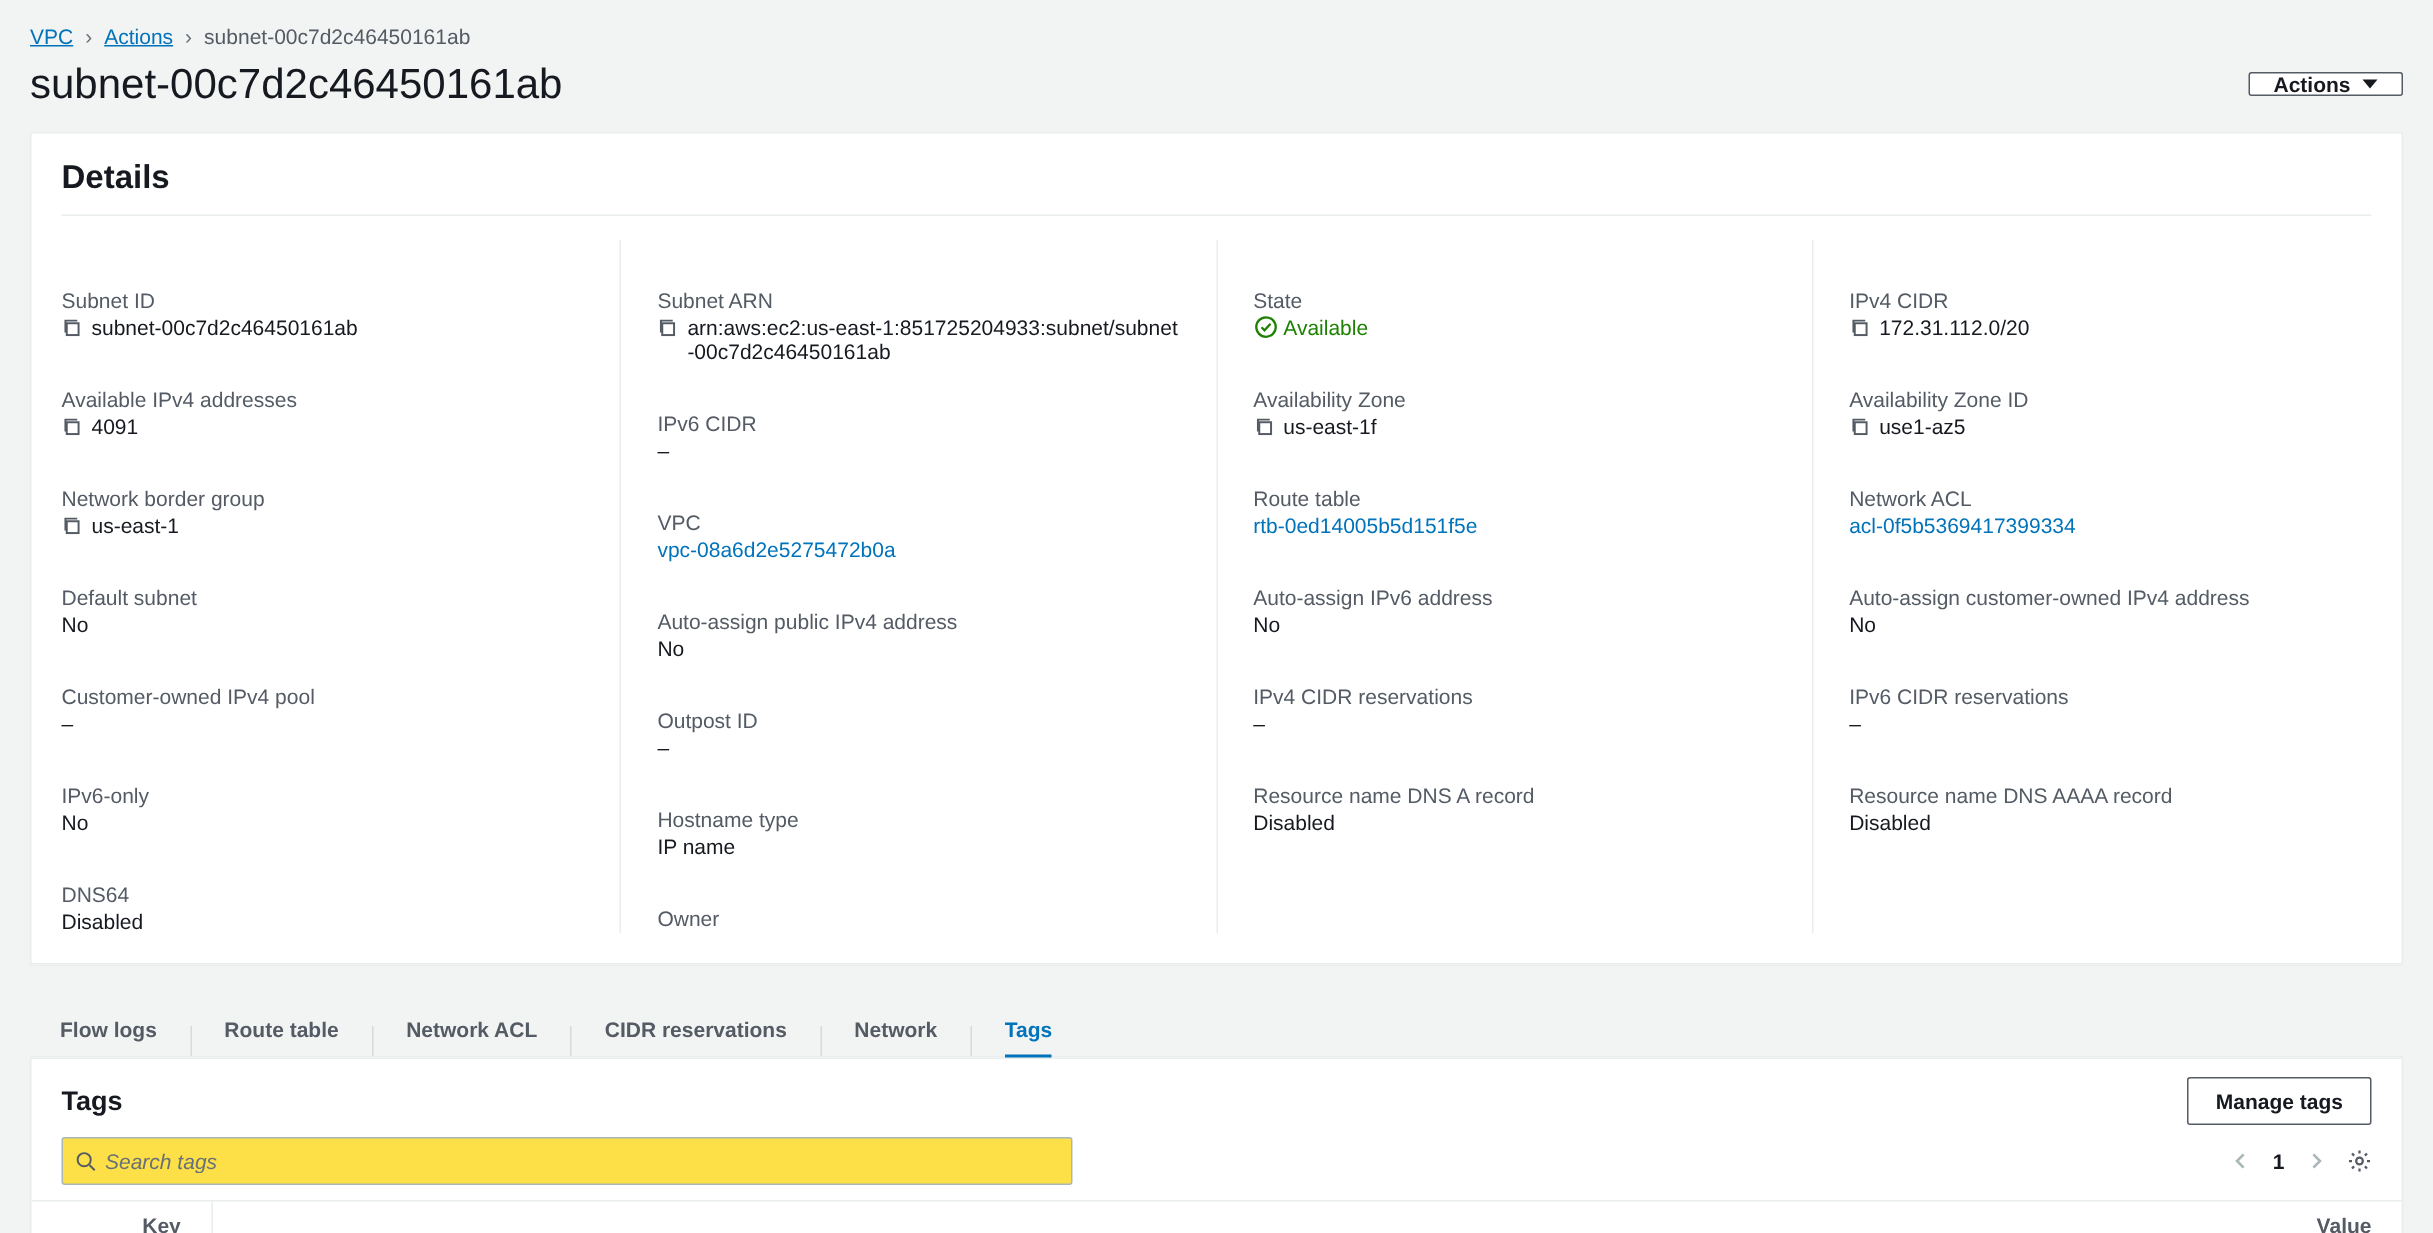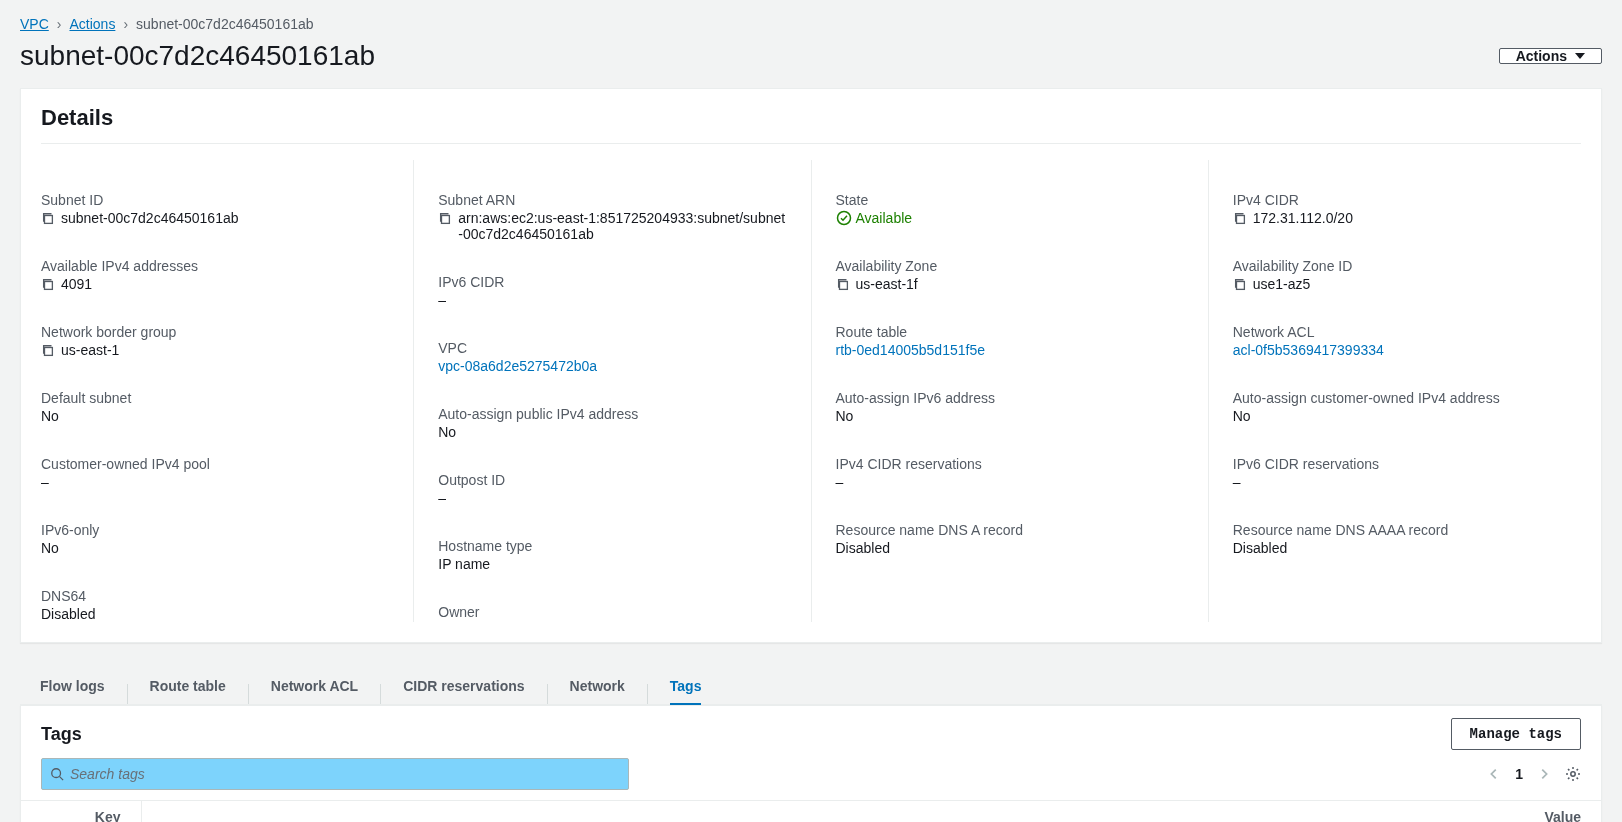--- a/index.html
+++ b/index.html
@@ -46,24 +46,24 @@
   .tabs-row { display: flex; align-items: flex-end; border-bottom: 1px solid #eaeded; background: #f2f3f3; height: 42px; padding-left: 20px; }
   .tab { padding: 10px 0; margin-right: 40px; color: #545b64; font-weight: 700; font-size: 14px; cursor: pointer; position: relative; }
   .tab.active { color: #0073bb; }
   .tab.active::after { content: ""; position: absolute; left: 0; right: 0; bottom: -1px; height: 2px; background: #0073bb; }
   .tab-sep { width: 1px; height: 20px; background: #d5dbdb; margin-right: 22px; margin-left: -18px; }
 
   
   .tags-panel { background: #fff; border: 1px solid #eaeded; box-shadow: 0 1px 1px rgba(0,0,0,0.05); }
   .tags-header { display: flex; justify-content: space-between; align-items: center; padding: 12px 20px 8px 20px; }
   .tags-title { font-size: 18px; font-weight: 700; }
-  .manage-btn { border: 1px solid #545b64; background: #fff; padding: 4px 18px; font-size: 14px; font-weight: 700; color: #16191f; cursor: pointer; border-radius: 2px; height: 32px; font-family: Liberation Mono, monospace; }
+  .manage-btn { border: 1px solid #545b64; background: #fff; padding: 4px 18px; font-size: 14px; font-weight: 700; color: #16191f; cursor: pointer; border-radius: 2px; height: 32px; }
 
   .tags-controls { display: flex; justify-content: space-between; align-items: center; padding: 0 20px 10px 20px; }
-  .search-wrap { display: flex; align-items: center; width: 588px; border: 1px solid #aab7b8; border-radius: 2px; height: 32px; padding: 0 8px; background: #7dd3fc; }
+  .search-wrap { display: flex; align-items: center; width: 674px; border: 1px solid #aab7b8; border-radius: 2px; height: 32px; padding: 0 8px; background: #fde047; }
   .search-wrap svg { width: 14px; height: 14px; stroke: #545b64; fill: none; margin-right: 6px; flex: 0 0 auto; }
   .search-input { border: none; outline: none; flex: 1; font-size: 14px; font-style: italic; color: #687078; background: transparent; }
   .search-input::placeholder { color: #687078; font-style: italic; }
 
   .pager { display: flex; align-items: center; gap: 14px; }
   .pager .page-arrow { color: #aab7b8; cursor: default; display: inline-flex; }
   .pager .page-arrow svg { width: 14px; height: 14px; }
   .pager .page-num { font-weight: 700; color: #16191f; }
   .pager .gear { cursor: pointer; display: inline-flex; }
   .pager .gear svg { width: 16px; height: 16px; }

